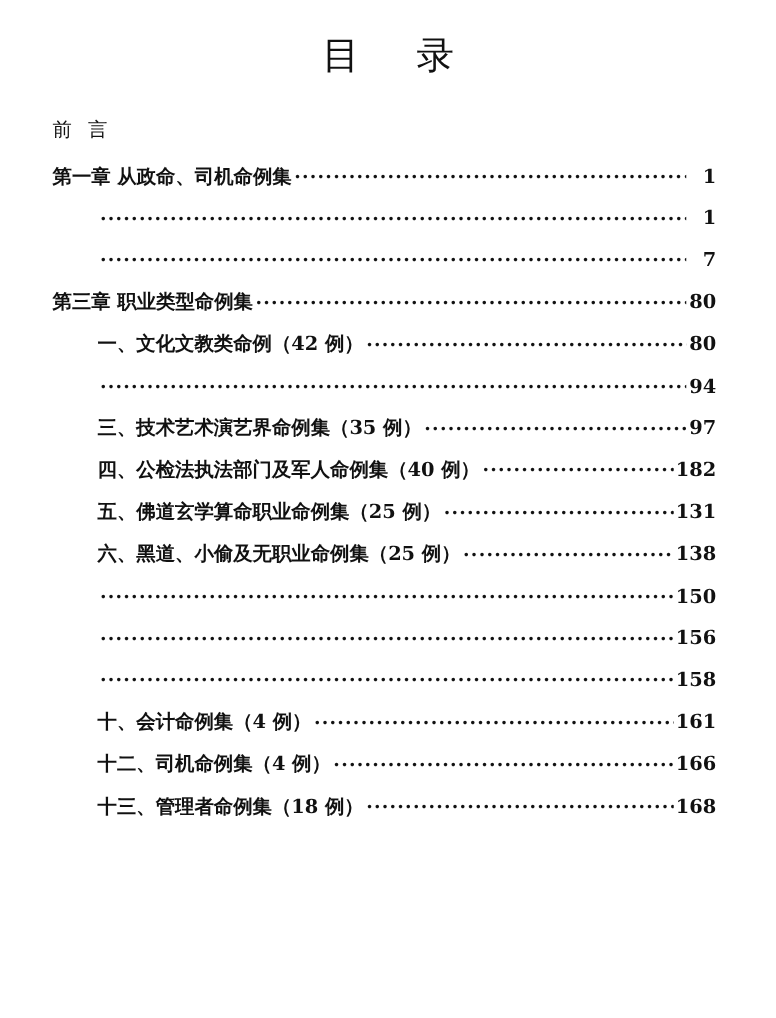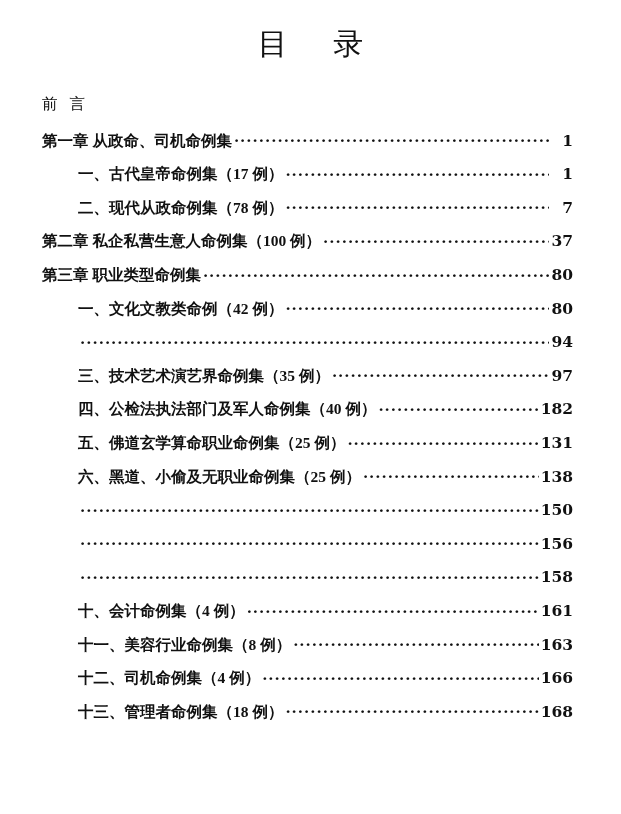--- a/index.html
+++ b/index.html
@@ -53,21 +53,20 @@
     font-weight: bold;
     padding-left: 36px;
   }
   .toc-row.preface {
     font-weight: normal;
     letter-spacing: 4px;
     margin-bottom: 18px;
   }
   .toc-label {
     flex: 0 0 auto;
-    font-family: Liberation Serif, serif;
   }
   .toc-dots {
     flex: 1 1 auto;
     overflow: hidden;
     margin: 0 2px 3px 2px;
     height: 10px;
     position: relative;
   }
   .toc-dots::after {
     content: "··························································································································································";
@@ -97,33 +96,26 @@
         <span class="toc-label">前 言</span>
         <span class="toc-dots"></span>
         <span class="toc-page"></span>
       </li>
       <li class="toc-row level-0">
         <span class="toc-label">第一章 从政命、司机命例集</span>
         <span class="toc-dots"></span>
         <span class="toc-page">1</span>
       </li>
       <li class="toc-row level-1">
-        <span class="toc-label">一、古代皇帝命例集（17 例）</span>
         <span class="toc-dots"></span>
         <span class="toc-page">1</span>
       </li>
       <li class="toc-row level-1">
-        <span class="toc-label">二、现代从政命例集（78 例）</span>
         <span class="toc-dots"></span>
         <span class="toc-page">7</span>
-      </li>
-      <li class="toc-row level-0">
-        <span class="toc-label">第二章 私企私营生意人命例集（100 例）</span>
-        <span class="toc-dots"></span>
-        <span class="toc-page">37</span>
       </li>
       <li class="toc-row level-0">
         <span class="toc-label">第三章 职业类型命例集</span>
         <span class="toc-dots"></span>
         <span class="toc-page">80</span>
       </li>
       <li class="toc-row level-1">
         <span class="toc-label">一、文化文教类命例（42 例）</span>
         <span class="toc-dots"></span>
         <span class="toc-page">80</span>
@@ -163,25 +155,20 @@
       <li class="toc-row level-1">
         <span class="toc-dots"></span>
         <span class="toc-page">158</span>
       </li>
       <li class="toc-row level-1">
         <span class="toc-label">十、会计命例集（4 例）</span>
         <span class="toc-dots"></span>
         <span class="toc-page">161</span>
       </li>
       <li class="toc-row level-1">
-        <span class="toc-label">十一、美容行业命例集（8 例）</span>
-        <span class="toc-dots"></span>
-        <span class="toc-page">163</span>
-      </li>
-      <li class="toc-row level-1">
         <span class="toc-label">十二、司机命例集（4 例）</span>
         <span class="toc-dots"></span>
         <span class="toc-page">166</span>
       </li>
       <li class="toc-row level-1">
         <span class="toc-label">十三、管理者命例集（18 例）</span>
         <span class="toc-dots"></span>
         <span class="toc-page">168</span>
       </li>
     </ul>

